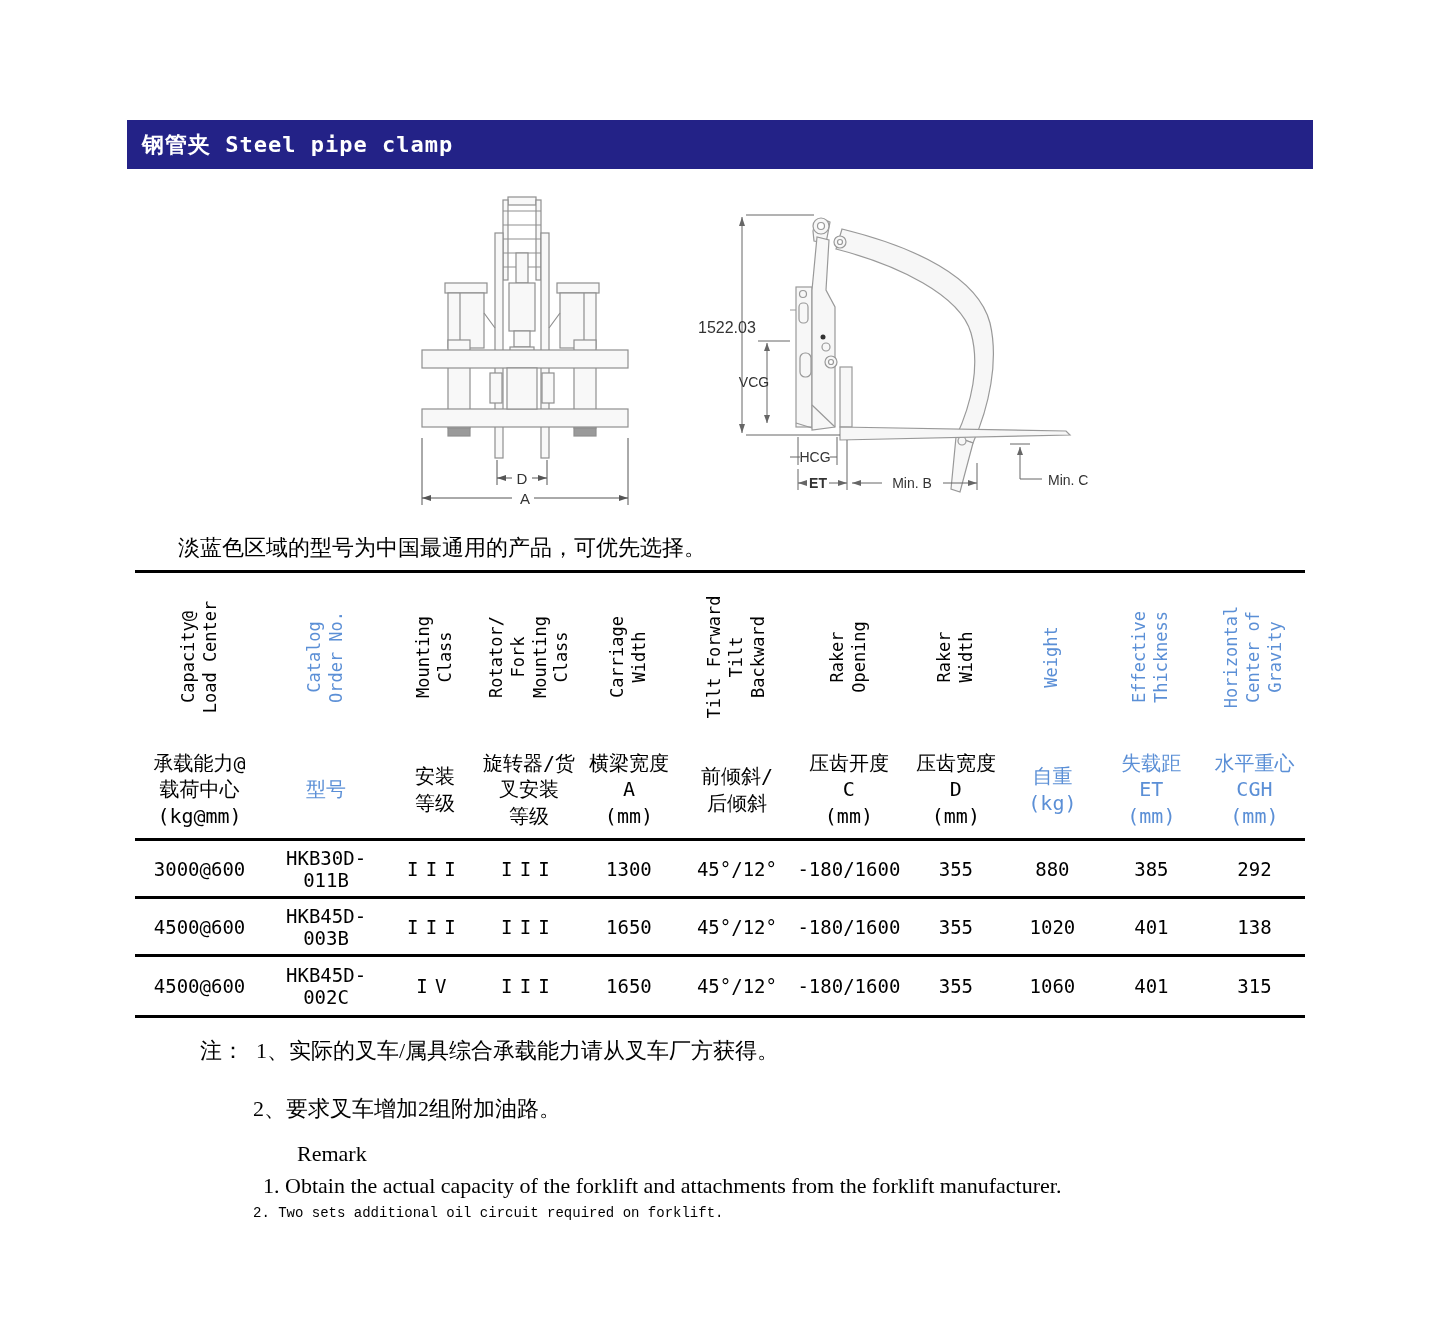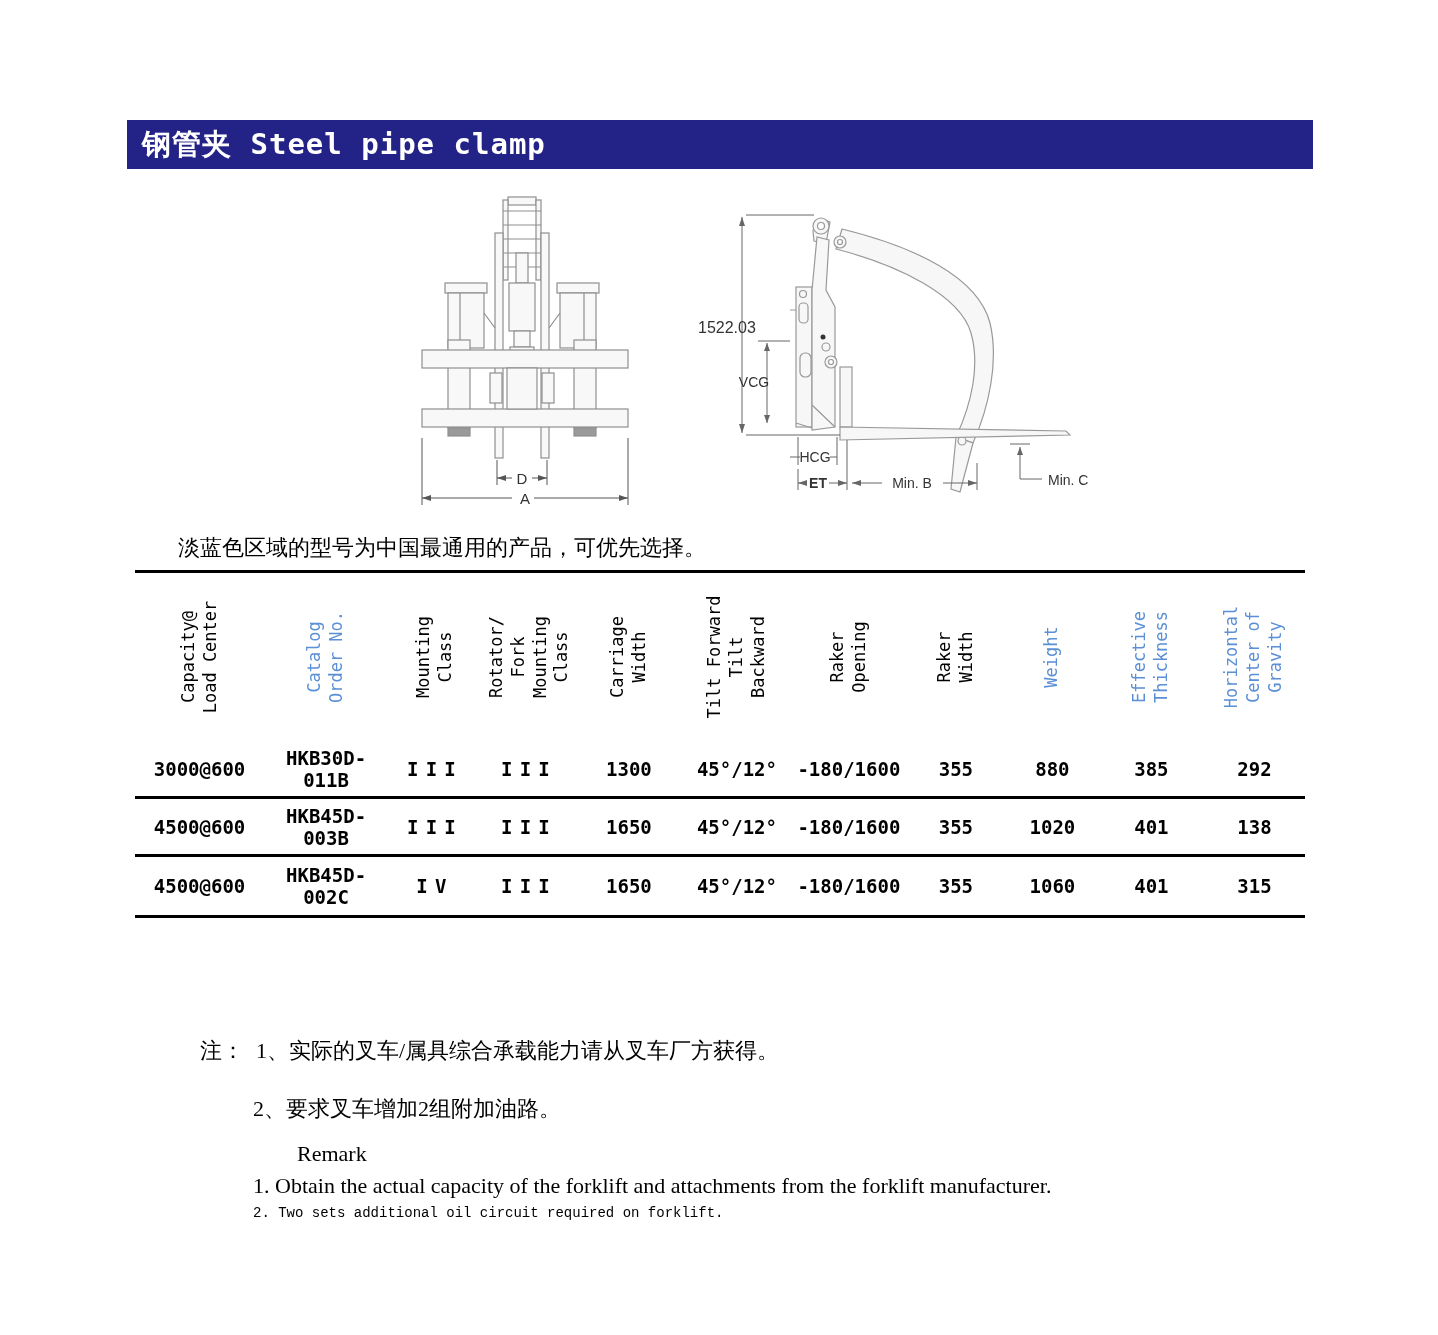--- a/index.html
+++ b/index.html
@@ -7,21 +7,21 @@
     position:relative; width:1438px; height:1335px; background:#fff;
     font-family:"Liberation Serif", serif; color:#000; overflow:hidden;
   }
   
   .banner {
     position:absolute; left:127px; top:120px; width:1186px; height:49px;
     background:#232287; display:flex; align-items:center;
   }
   .banner-title {
     color:#fff; font-family:"DejaVu Sans Mono", monospace; font-weight:bold;
-    font-size:29px; padding-left:15px; letter-spacing:1px; white-space:nowrap;
+    font-size:22px; padding-left:15px; letter-spacing:1px; white-space:nowrap;
   }
   
   .drawing { position:absolute; }
   .drawing svg text { font-family:"Liberation Sans", sans-serif; fill:#333; }
   
   .intro-note { position:absolute; left:142px; top:533px; font-size:22px;margin-left:36px; }
   
   .spec-table-wrap { position:absolute; left:135px; top:570px; width:1170px; }
   table.spec { width:100%; border-collapse:collapse; table-layout:fixed; }
   table.spec th, table.spec td { padding:0; font-weight:normal; }
@@ -34,30 +34,29 @@
   }
   tr.zh-h th {
     height:97px; border-bottom:3px solid #000; text-align:center; vertical-align:middle;
     white-space:pre-line; font-family:"DejaVu Sans Mono", sans-serif;
     font-size:20px; line-height:1.32;
   }
   tr.data td {
     height:55px; text-align:center; vertical-align:middle;
     font-family:"DejaVu Sans Mono", monospace; font-size:19px;
     border-bottom:3px solid #000;
-    font-weight:bold;
   }
   tr.data.last td { height:58px; }
   .blue { color:#5b8fd6; }
   .cls { letter-spacing:0.38em; }
   
   .note-line1 { position:absolute; left:200px; top:1036px; font-size:22px; display:flex; gap:12px; }
   .note-line2 { position:absolute; left:253px; top:1094px; font-size:22px; }
   .remark-title { position:absolute; left:253px; top:1141px; font-size:22px;margin-left:44px; }
-  .remark-1 { position:absolute; left:253px; top:1173px; font-size:22px; }
+  .remark-1 { position:absolute; left:263px; top:1173px; font-size:22px; }
   .remark-2 { position:absolute; left:253px; top:1205px; font-size:14px;font-family:Liberation Mono, monospace; }
 </style>
 </head>
 <body>
 
 <div class="page">
 
   <div class="banner">
     <span class="banner-title">钢管夹 Steel pipe clamp</span>
   </div>
@@ -232,20 +231,50 @@
           <th>
               <div class="rot blue">Effective
 Thickness</div>
             </th>
           <th>
               <div class="rot blue">Horizontal
 Center of
 Gravity</div>
             </th>
         </tr>
+        <tr class="zh-h">
+          <th>承载能力@
+载荷中心
+(kg@mm)</th>
+          <th class="blue">型号</th>
+          <th>安装
+等级</th>
+          <th>旋转器/货
+叉安装
+等级</th>
+          <th>横梁宽度
+A
+(mm)</th>
+          <th>前倾斜/
+后倾斜</th>
+          <th>压齿开度
+C
+(mm)</th>
+          <th>压齿宽度
+D
+(mm)</th>
+          <th class="blue">自重
+(kg)</th>
+          <th class="blue">失载距
+ET
+(mm)</th>
+          <th class="blue">水平重心
+CGH
+(mm)</th>
+        </tr>
       </thead>
       <tbody>
         <tr class="data">
           <td>3000@600</td>
           <td>HKB30D-011B</td>
           <td class="cls">III</td>
           <td class="cls">III</td>
           <td>1300</td>
           <td>45°/12°</td>
           <td>-180/1600</td>

